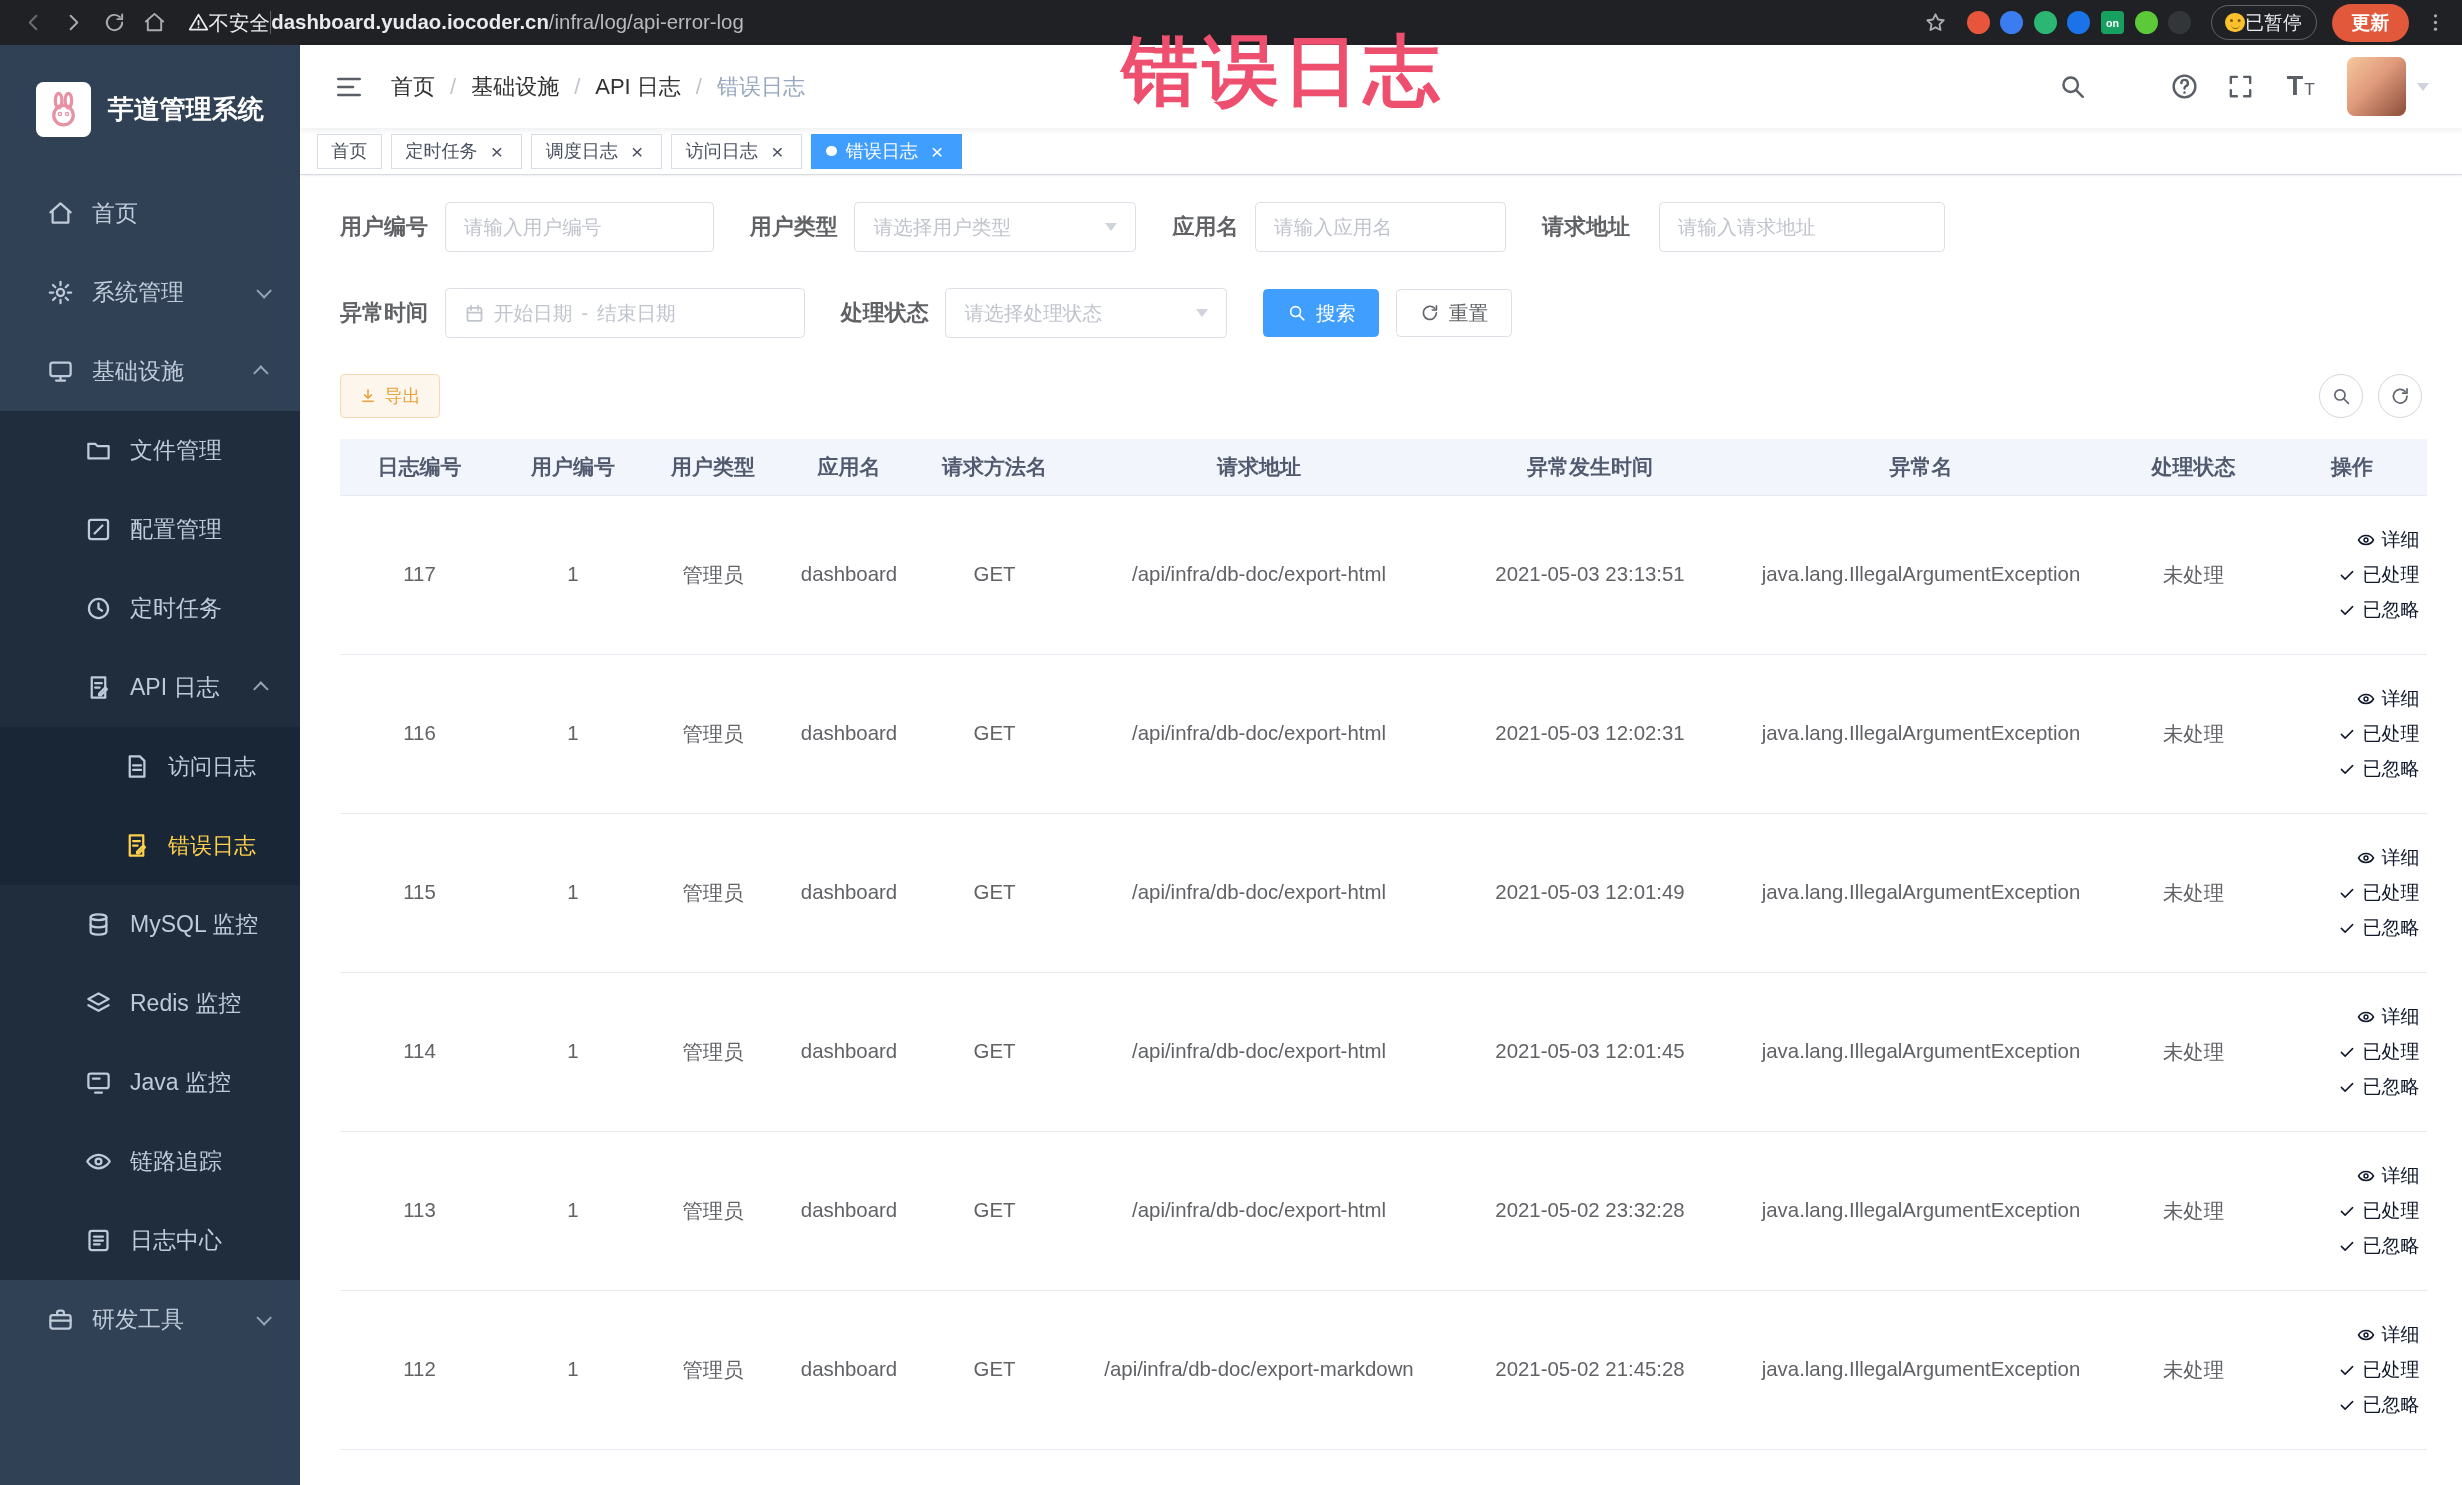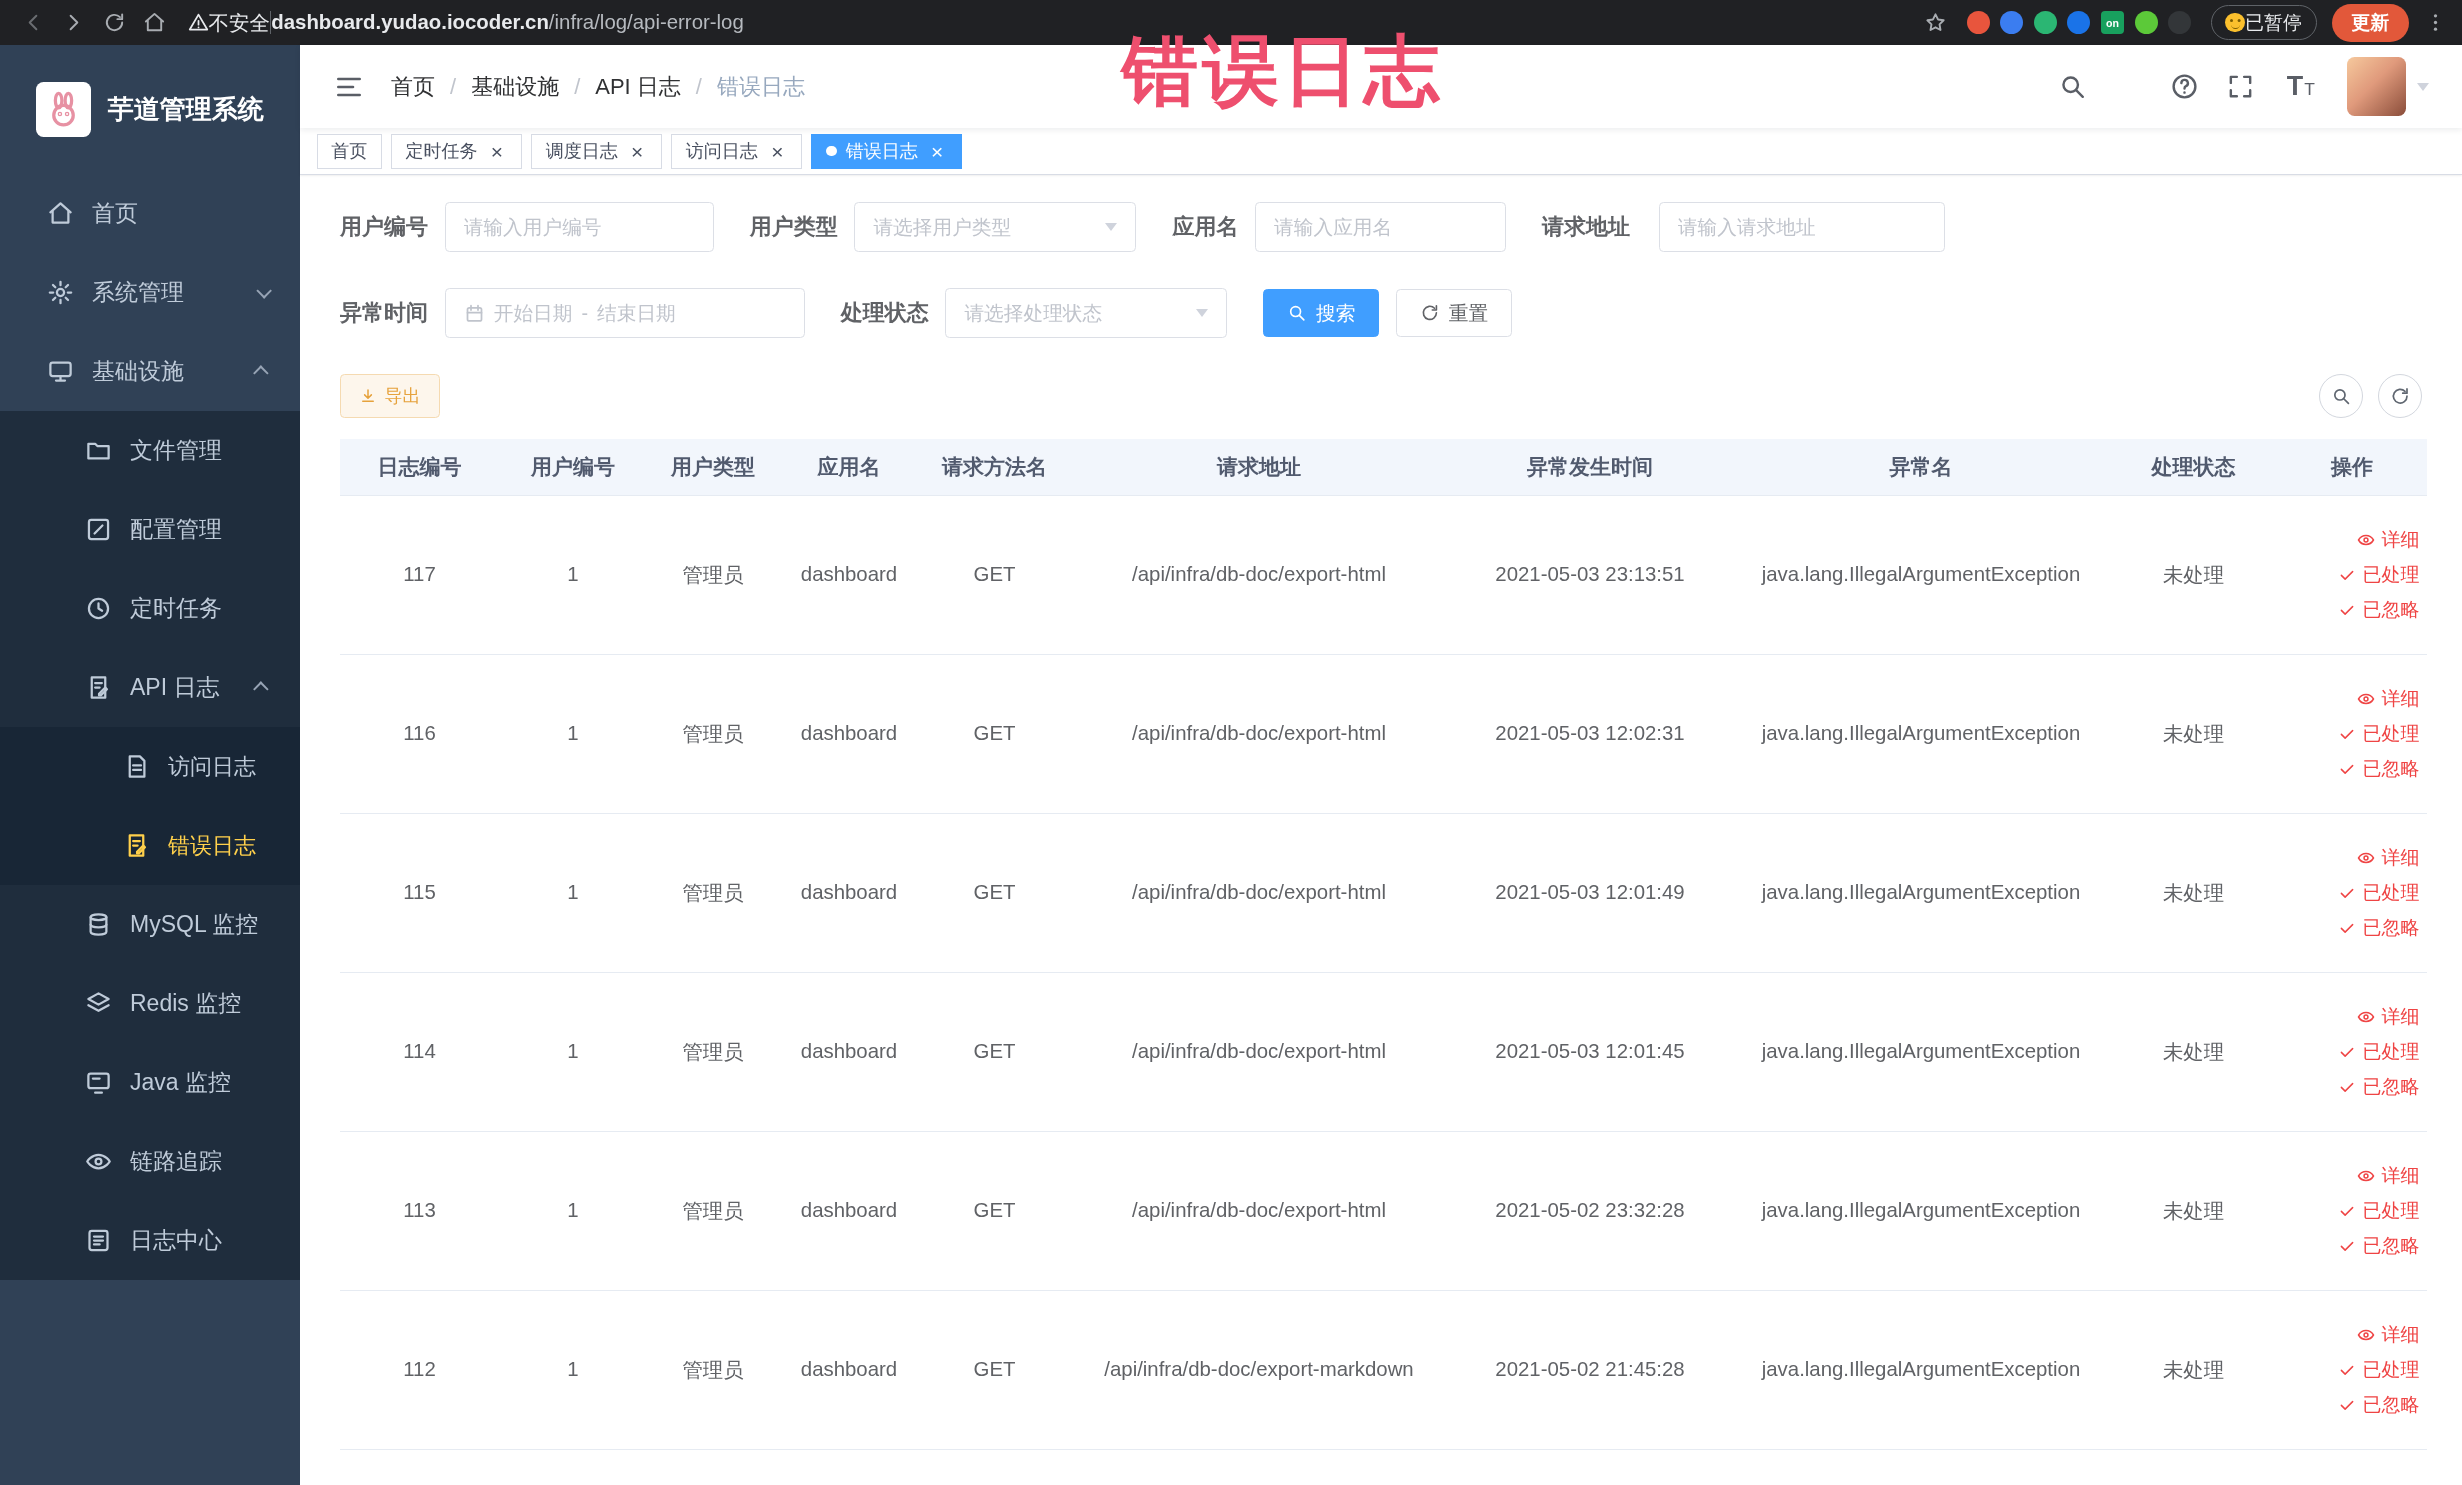--- a/index.html
+++ b/index.html
@@ -84,21 +84,21 @@
   .btn.warning-plain{background:#fdf6ec;border-color:#f5dab1;color:#e6a23c;height:44px;font-size:18px;padding:0 18px;gap:7.6px}
 
   .toolbar{display:flex;align-items:center;margin:4.5px 0 21px}
   .toolbar-right{margin-left:auto;display:flex}
   .circ{width:44px;height:44px;border-radius:50%;border:0.8px solid #d3d7de;background:#fff;display:flex;align-items:center;justify-content:center;color:#5f6670;font-size:20.4px;cursor:pointer;margin-left:15px}
 
   table{width:100%;border-collapse:collapse;table-layout:fixed;font-size:20.4px;color:#606266}
   thead th{background:#f2f6fc;color:#515a6e;font-weight:700;height:56px;font-size:21px;border-bottom:1.5px solid #e6ebf2;text-align:center;padding:0 6px;white-space:nowrap}
   tbody td{height:159px;text-align:center;border-bottom:1.5px solid #e6ebf2;padding:0 7.6px;word-break:break-all}
   td.op-cell{text-align:right;padding-right:7.6px}
-  .op-link{display:flex;align-items:center;justify-content:flex-end;gap:6px;color:#ef4444;font-size:19px;margin:9px 0;cursor:pointer;white-space:nowrap}
+  .op-link{display:flex;align-items:center;justify-content:flex-end;gap:6px;color:#0f172a;font-size:19px;margin:9px 0;cursor:pointer;white-space:nowrap}
   .op-icon{font-size:18px}
 
   .annotation{position:absolute;top:21px;left:1122px;font-size:76px;font-weight:900;color:#ee4f6e;letter-spacing:4.5px;z-index:50;pointer-events:none;white-space:nowrap}
 </style>
 </head>
 <body>
 
 <div class="chrome">
   <span class="nav-btn dim">
       <i>
@@ -315,20 +315,30 @@
         </div>
         <div class="menu-item lvl1">
           <i class="mi-icon">
             <svg viewBox="0 0 24 24" fill="none" stroke="currentColor" stroke-width="2" stroke-linecap="round" stroke-linejoin="round">
               <rect x="4" y="3.5" width="16" height="17" rx="2"></rect>
               <path d="M8 8.5h8M8 12h8M8 15.5h5"></path>
             </svg>
           </i>
           <span class="mi-label">日志中心</span>
         </div>
+        <div class="menu-item lvl0">
+          <i class="mi-icon">
+            <svg viewBox="0 0 24 24" fill="none" stroke="currentColor" stroke-width="2" stroke-linecap="round" stroke-linejoin="round">
+              <rect x="3" y="8" width="18" height="12" rx="2"></rect>
+              <path d="M9 8V6a2 2 0 0 1 2-2h2a2 2 0 0 1 2 2v2M3 13h18"></path>
+            </svg>
+          </i>
+          <span class="mi-label">研发工具</span>
+          <i class="chev down"></i>
+        </div>
       </nav>
   </aside>
 
   <div class="main">
     <header class="topbar">
       <i class="hamburger">
           <svg viewBox="0 0 24 24" fill="none" stroke="currentColor" stroke-width="2" stroke-linecap="round" stroke-linejoin="round">
             <path d="M4 6h16M4 12h11M4 18h16"></path>
           </svg>
         </i>

